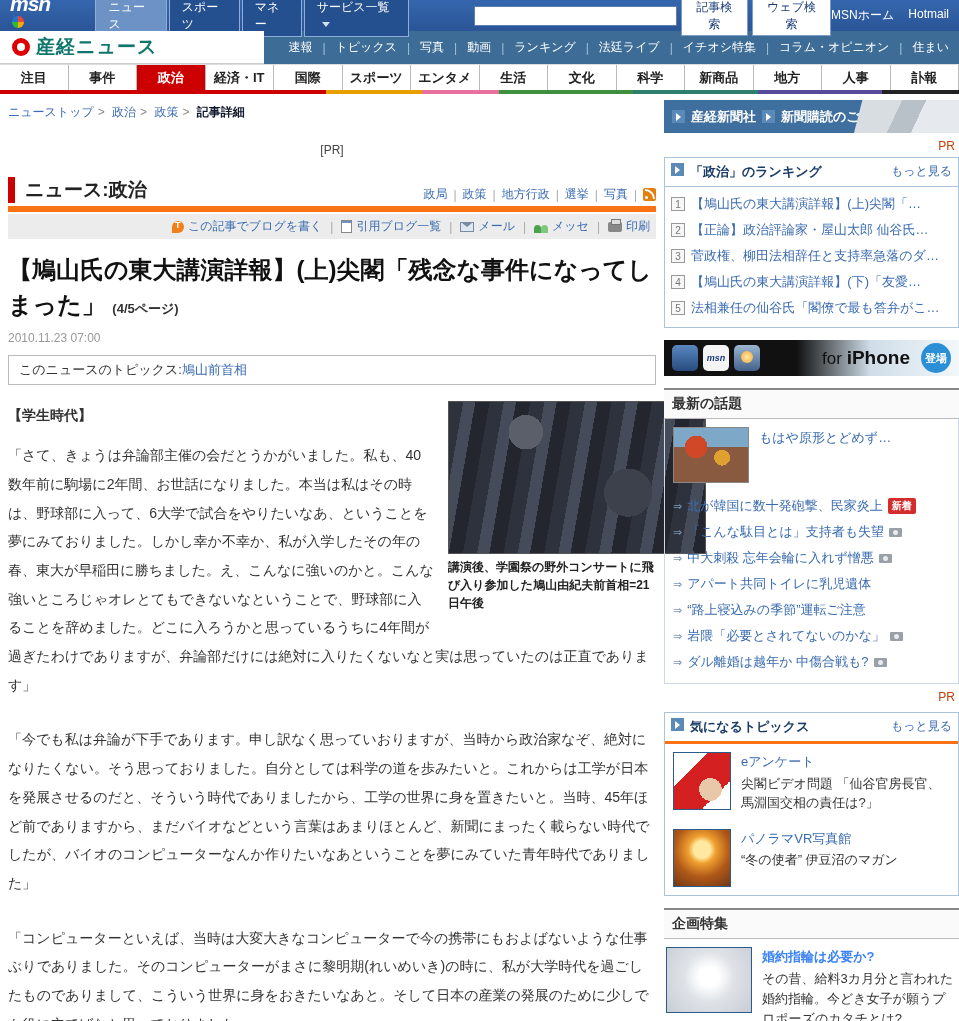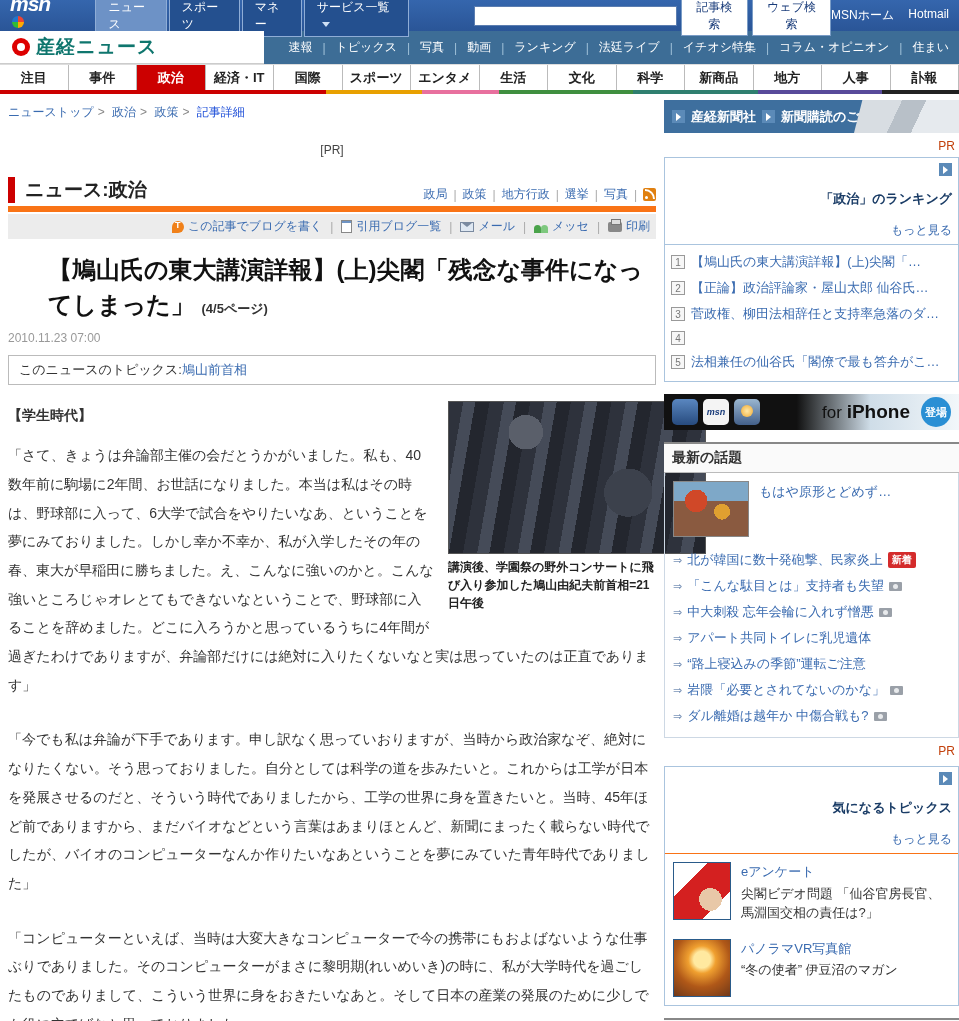--- a/index.html
+++ b/index.html
@@ -37,21 +37,21 @@
   .cat { flex:1; display:flex; align-items:center; justify-content:center; font-size:13px; font-weight:bold; color:#222; border-right:1px solid #bbb; cursor:pointer; white-space:nowrap; padding:0 6px; }
   .cat.active { background:#cc0000; color:#fff; }
   .cat-under { height:4px; background:linear-gradient(90deg,#cc0000 0 34%,#e8a000 34% 44%,#e8709e 44% 52%,#3f8f3f 52% 66%,#2f7f6f 66% 79%,#584a9a 79% 92%,#222 92% 100%); }
 
   
   .content { display:flex; padding:6px 0 0 8px; }
   .main-col { width:648px; }
   .side-col { width:295px; margin-left:8px; }
 
   .breadcrumb { font-size:12px; padding:4px 0 8px 0; }
-  .breadcrumb .cur { color:#1d4ed8; font-weight:normal;text-align:right; }
+  .breadcrumb .cur { color:#0f172a; font-weight:bold;text-align:right; }
   .breadcrumb .gt { color:#888; margin:0 4px; }
   .pr-center { text-align:center; font-size:12px; color:#444; padding:14px 0 20px; }
 
   .section-head { display:flex; align-items:flex-end; border-bottom:6px solid #f97316; padding-bottom:3px; }
   .section-title { border-left:7px solid #cc0000; padding-left:10px; font-size:19px; font-weight:bold; color:#222; }
   .section-links { margin-left:auto; font-size:12px; display:flex; align-items:center; gap:6px; }
   .rss-icon { width:13px; height:13px; background:#e08010; border-radius:2px; position:relative; display:inline-block; }
   .rss-icon::after { content:""; position:absolute; left:2px; bottom:2px; width:3px; height:3px; background:#fff; border-radius:50%; }
   .rss-icon::before { content:""; position:absolute; left:2px; bottom:2px; width:8px; height:8px; border:2px solid #fff; border-left:none; border-bottom:none; border-radius:0 100% 0 0; }
 
@@ -62,21 +62,21 @@
   .ico-blog::after { content:"T"; position:absolute; left:3px; top:-1px; color:#fff; font-size:9px; font-weight:bold; }
   .ico-doc { width:11px; height:13px; background:#fff; border:1px solid #888; display:inline-block; box-shadow:inset 0 2px 0 #6f94c4; }
   .ico-mail { width:14px; height:10px; background:#dfe8f2; border:1px solid #7a8aa0; display:inline-block; position:relative; }
   .ico-mail::after { content:""; position:absolute; left:1px; top:0; width:0; height:0; border-left:5px solid transparent; border-right:5px solid transparent; border-top:4px solid #7a8aa0; }
   .ico-people { width:14px; height:12px; position:relative; display:inline-block; }
   .ico-people::before { content:""; position:absolute; left:0; bottom:0; width:7px; height:8px; border-radius:4px 4px 0 0; background:#4aa34a; }
   .ico-people::after { content:""; position:absolute; right:0; bottom:0; width:7px; height:8px; border-radius:4px 4px 0 0; background:#7ec87e; }
   .ico-print { width:14px; height:10px; background:#888; border-radius:2px; display:inline-block; position:relative; }
   .ico-print::after { content:""; position:absolute; left:3px; top:-3px; width:8px; height:4px; background:#ddd; border:1px solid #777; }
 
-  .article-title { font-size:24px; font-weight:bold; color:#111; line-height:1.45; margin-top:14px;margin-left:40px; }
+  .article-title { font-size:24px; font-weight:bold; color:#111; line-height:1.45; margin-top:14px; }
   .page-note { font-size:13px; font-weight:bold; color:#333; }
   .article-date { color:#999; font-size:12px; margin-top:8px; }
   .topic-box { border:1px solid #bbb; margin-top:10px; padding:5px 10px; font-size:13px; }
 
   .article-body { margin-top:16px; font-size:14px; line-height:2.05; color:#333; }
   .body-heading { font-weight:bold; font-size:14px; margin-bottom:12px; }
   .article-photo-wrap { float:right; width:208px; margin:0 0 8px 14px; }
   .article-photo { width:258px; height:153px; background:
       radial-gradient(circle at 30% 20%, #5a5f6a 0 8%, transparent 8%),
       radial-gradient(circle at 70% 60%, #3c414c 0 12%, transparent 12%),
@@ -87,21 +87,21 @@
 
   
   .subscribe-banner { height:33px; background:#3e6f9e; display:flex; align-items:center; color:#fff; font-size:13px; font-weight:bold; gap:6px; padding-left:8px; position:relative; overflow:hidden; }
   .subscribe-banner .np-img { position:absolute; right:0; top:0; width:105px; height:33px;
       background:linear-gradient(115deg,#d8dde2 0 40%,#b8c0c8 40% 60%,#e6eaee 60% 100%); clip-path:polygon(8% 0,100% 0,100% 100%,0 100%); }
   .arrow-sq { width:13px; height:13px; background:#5b8ab8; display:inline-flex; align-items:center; justify-content:center; flex:0 0 auto; }
   .arrow-sq::after { content:""; width:0; height:0; border-left:5px solid #fff; border-top:4px solid transparent; border-bottom:4px solid transparent; }
   .pr-right { text-align:right; color:#c2410c; font-size:12px; padding:6px 4px 4px; }
 
   .rank-box { border:1px solid #aac4de; }
-  .rank-head { display:flex; align-items:flex-end; gap:14px; padding:5px 6px; border-bottom:1px solid #aac4de;flex-direction:column; }
+  .rank-head { display:flex; align-items:flex-start; gap:6px; padding:5px 6px; border-bottom:1px solid #aac4de; }
   .rank-title { font-size:13px; font-weight:bold; color:#1a3c66; }
   .more-link { margin-left:auto; font-size:12px; }
   .rank-list { padding:4px 6px 6px; }
   .rank-item { display:flex; align-items:center; gap:6px; padding:4px 0; font-size:13px; white-space:nowrap; overflow:hidden; }
   .rank-num { width:14px; height:14px; border:1px solid #999; background:#f7f7f7; color:#777; font-size:10px; display:flex; align-items:center; justify-content:center; flex:0 0 auto; }
 
   .iphone-banner { margin-top:12px; height:36px; background:linear-gradient(90deg,#111 0 45%,#cfdde8 70%,#f2f7fa 100%); display:flex; align-items:center; padding:0 8px; gap:5px; cursor:pointer; }
   .app-ico { width:26px; height:26px; border-radius:5px; }
   .app-chart { background:linear-gradient(#5a87c0,#274b7e); position:relative; }
   .app-msn { background:#f4f4f4; display:flex; align-items:center; justify-content:center; font-size:9px; font-weight:bold; font-style:italic; color:#1a3c7a; }
@@ -120,21 +120,21 @@
       linear-gradient(#7ea8c8 0 35%, #8a5a40 35% 100%); flex:0 0 auto; }
   .latest-featured-text { font-size:13px; padding-top:2px; }
   .latest-list { }
   .latest-item { font-size:13px; padding:4px 0; display:flex; align-items:center; gap:5px; white-space:nowrap; }
   .mini-arrow { color:#7a94b8; font-size:11px; flex:0 0 auto; }
   .new-badge { background:#d42b2b; color:#fff; font-size:10px; font-weight:bold; padding:1px 4px; border-radius:2px; flex:0 0 auto; }
   .cam-icon { width:13px; height:9px; background:#9aa0a8; border-radius:1px; position:relative; display:inline-block; flex:0 0 auto; }
   .cam-icon::after { content:""; position:absolute; left:4px; top:2px; width:5px; height:5px; border-radius:50%; background:#e8eaec; }
 
   .topic-box2 { margin-top:4px; border:1px solid #aac4de; }
-  .topic-box2 .rank-head { border-bottom:1px solid #f97316; }
+  .topic-box2 .rank-head { border-bottom:3px solid #f97316; }
   .tp-item { display:flex; gap:10px; padding:8px; }
   .tp-img { width:58px; height:58px; border:1px solid #2a5b8a; flex:0 0 auto; }
   .tp-img.enq { background:radial-gradient(circle at 65% 65%, #e8c8a8 0 22%, transparent 22%), linear-gradient(135deg,#fff 0 30%,#d42020 30% 75%,#fff 75% 100%); }
   .tp-img.vr { background:radial-gradient(circle at 50% 35%, #ffe9a0 0 18%, #f0a030 30%, #b05818 60%, #703818 100%); }
   .tp-text { font-size:13px; line-height:1.5; }
   .tp-text .tp-link { display:block; margin-bottom:2px; }
 
   .sp-item { display:flex; gap:10px; padding:8px 2px; }
   .sp-img { width:86px; height:66px; border:1px solid #2a5b8a; flex:0 0 auto; }
   .sp-img.ring { background:radial-gradient(circle at 50% 45%, #fff 0 18%, #dfe3e8 45%, #c8cdd4 100%); }
@@ -311,20 +311,21 @@
           <div class="rank-item">
               <span class="rank-num">2</span>
               <span class="link">【正論】政治評論家・屋山太郎 仙谷氏…</span>
             </div>
           <div class="rank-item">
               <span class="rank-num">3</span>
               <span class="link">菅政権、柳田法相辞任と支持率急落のダ…</span>
             </div>
           <div class="rank-item">
               <span class="rank-num">4</span>
+              <span class="link">【鳩山氏の東大講演詳報】(下)「友愛…</span>
             </div>
           <div class="rank-item">
               <span class="rank-num">5</span>
               <span class="link">法相兼任の仙谷氏「閣僚で最も答弁がこ…</span>
             </div>
         </div>
       </div>
 
       <div class="iphone-banner">
         <span class="app-ico app-chart"></span>

